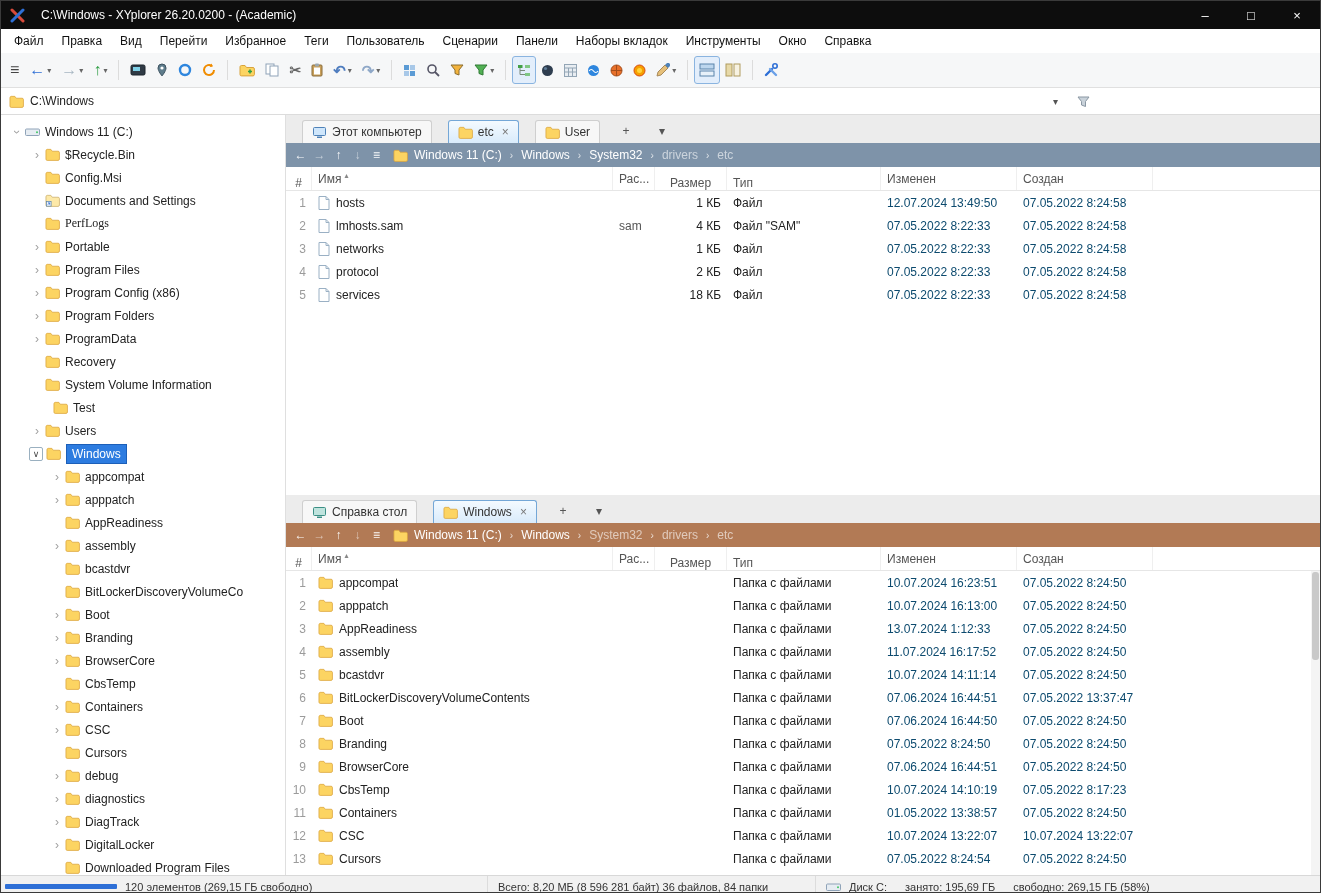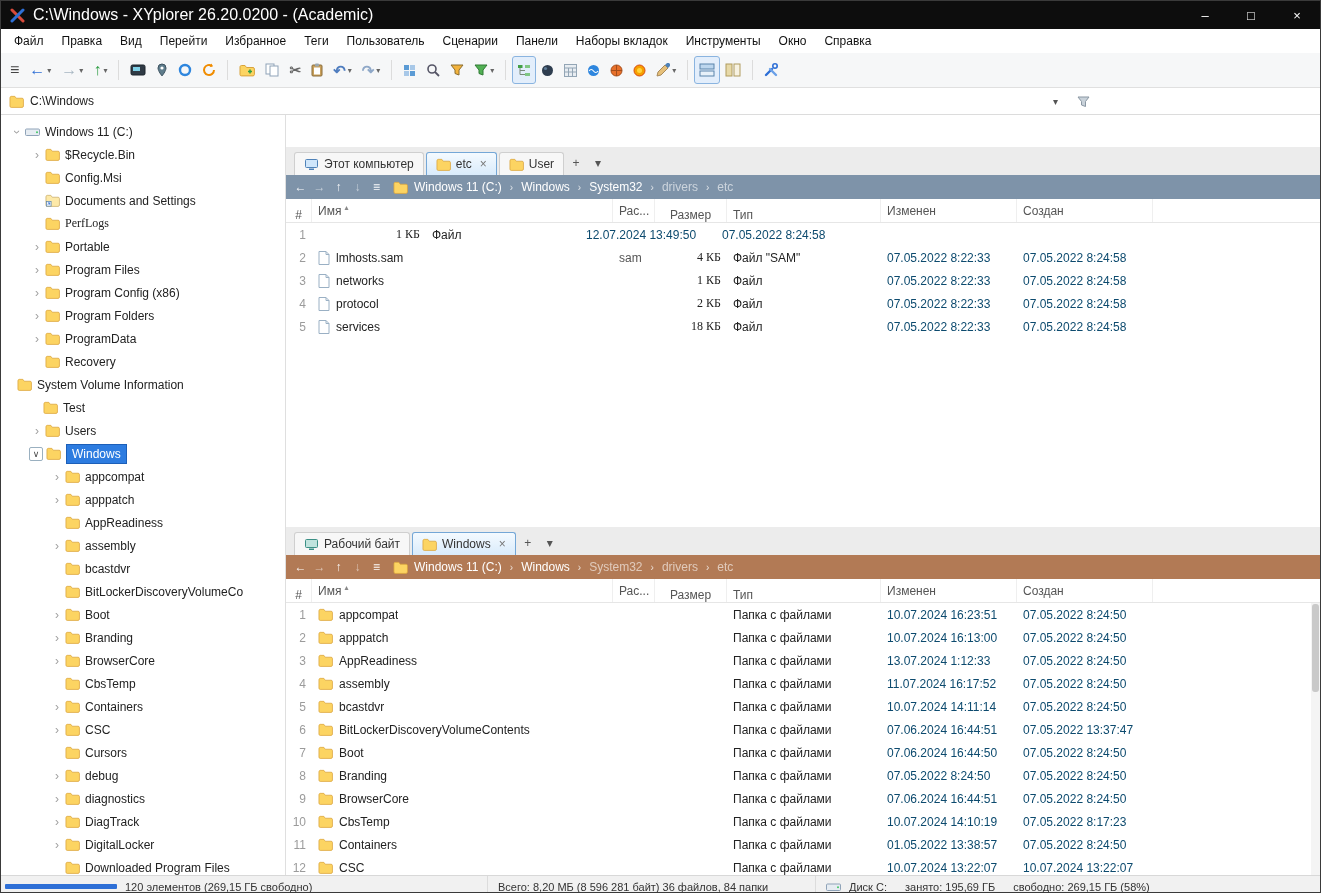--- a/index.html
+++ b/index.html
@@ -1,21 +1,21 @@
 <!DOCTYPE html>
 <html><head>
 <meta charset="utf-8">
 <style>
   html,body{margin:0;padding:0;background:#777;}
   .window{position:relative;width:1321px;height:893px;background:#fff;overflow:hidden;
     font-family:"Liberation Sans",sans-serif;border:1px solid #3a3a3a;box-sizing:border-box;}
   
   .titlebar{height:28px;background:#0d0d0d;display:flex;align-items:center;color:#fff;}
   .app-logo{margin-left:9px;display:flex;}
-  .title-text{font-size:16px;margin-left:8px;}
+  .title-text{font-size:12px;margin-left:16px;}
   .win-controls{margin-left:auto;display:flex;height:100%;}
   .win-btn{width:46px;display:flex;align-items:center;justify-content:center;font-size:13px;color:#fff;}
   
   .menubar{height:24px;display:flex;align-items:center;background:#ffffff;font-size:12px;color:#111;padding-left:4px;}
   .menu-item{padding:3px 9px;white-space:nowrap;}
   
   .toolbar{height:34px;display:flex;align-items:center;background:#f6f7f8;border-bottom:1px solid #e0e0e0;padding-left:4px;}
   .tb-btn{height:26px;padding:0 4px;display:flex;align-items:center;justify-content:center;border:1px solid transparent;border-radius:3px;}
   .tb-btn.active{border-color:#8ab4e0;background:#e3eefb;}
   .tb-sep{width:1px;height:20px;background:#dcdcdc;margin:0 6px;}
@@ -34,21 +34,21 @@
   .tree-item{height:23px;display:flex;align-items:center;}
   .exp{width:16px;flex:none;display:inline-flex;align-items:center;justify-content:center;color:#a0a0a0;font-size:12px;}
   .exp.open{transform:rotate(90deg);}
   .exp.box{border:1px solid #9ab0c0;width:12px;height:12px;border-radius:2px;color:#444;font-size:9px;background:#fff;margin-right:3px;transform:none;}
   .tree-item .icon{margin-right:5px;flex:none;}
   .tlabel{font-size:12px;color:#222;white-space:nowrap;}
   .tlabel.selected{background:#2d7ce0;color:#fff;padding:2px 5px;border:1px solid #1c5fb8;}
   
   .right{flex:1;display:flex;flex-direction:column;min-width:0;}
   .pane{height:380px;display:flex;flex-direction:column;overflow:hidden;}
-  .tabbar{height:28px;flex:none;display:flex;align-items:flex-end;background:#ececec;padding-left:8px;gap:2px;margin-top:32px;}
+  .tabbar{height:28px;flex:none;display:flex;align-items:flex-end;background:#ececec;padding-left:16px;gap:16px;}
   .tab{height:22px;display:flex;align-items:center;gap:5px;padding:0 9px;font-size:12px;color:#333;background:#f7f7f7;border:1px solid #cfcfcf;border-bottom:none;border-radius:3px 3px 0 0;white-space:nowrap;}
   .tab.active{background:linear-gradient(#f4faff,#d9ebfb);border-color:#74a7d7;}
   .tab-close{color:#777;font-size:12px;margin-left:3px;}
   .tab-tool{width:20px;height:20px;display:flex;align-items:center;justify-content:center;color:#555;font-size:12px;margin-bottom:2px;}
   .crumbbar{height:24px;flex:none;display:flex;align-items:center;font-size:12px;color:#fff;padding-left:6px;gap:2px;}
   .nv{width:17px;text-align:center;font-size:12px;color:rgba(255,255,255,.95);}
   .nv.dim{color:rgba(255,255,255,.55);}
   .crumb-sep{color:rgba(255,255,255,.75);font-size:10px;margin:0 6px;}
   .seg{color:#fff;white-space:nowrap;}
   .seg.dim{color:rgba(255,255,255,.6);}
@@ -60,21 +60,21 @@
   .c3{width:72px;flex:none;}.c4{width:154px;flex:none;align-items:flex-end;}.c5{width:136px;flex:none;text-align:center;}
   .c6{width:136px;flex:none;}.cf{flex:1;border-right:none;}
   .sortmark{font-size:8px;color:#888;margin-left:3px;margin-top:-7px;}
   .list{flex:1;position:relative;background:#fff;overflow:hidden;}
   .row{height:23px;display:flex;align-items:center;font-size:12px;color:#222;}
   .cell{padding:0 6px;box-sizing:border-box;overflow:hidden;white-space:nowrap;display:flex;align-items:center;height:100%;}
   .cell.num{color:#9b9b9b;justify-content:flex-end;}
   .namecell{gap:6px;}
   .fname{overflow:hidden;text-overflow:ellipsis;}
   .ext{color:#555;}
-  .size{justify-content:flex-end;font-family:Liberation Serif, serif;}
+  .size{justify-content:flex-end;}
   .date{color:#0c4a6e;}
   .vscroll{position:absolute;right:0;top:0;width:9px;height:100%;background:#f4f4f4;}
   .vthumb{width:7px;margin:1px;height:88px;background:#c9c9c9;border-radius:3px;}
   
   .statusbar{height:21px;display:flex;align-items:center;background:#f1f1f1;border-top:1px solid #d8d8d8;font-size:11px;color:#333;}
   .status-sec{height:100%;display:flex;align-items:center;border-right:1px solid #dcdcdc;padding:0 10px;gap:8px;box-sizing:border-box;white-space:nowrap;}
   .s0{width:487px;padding-left:4px;}
   .s1{width:328px;}
   .s2{flex:1;border-right:none;}
   .status-graph{width:112px;height:5px;background:#2e6fd6;border-radius:1px;flex:none;}
@@ -450,30 +450,30 @@
         </div>
         <div class="tree-item" style="padding-left: 28px;">
           <span class="exp"></span>
           <span class="icon">
             <svg width="15" height="13" viewBox="0 0 16 13">
               <path d="M1 2.5C1 1.7 1.6 1 2.4 1h3.8l1.5 2H14c.8 0 1.4.6 1.4 1.4v7c0 .8-.6 1.4-1.4 1.4H2.4A1.4 1.4 0 0 1 1 11.4z" fill="#fcd462" stroke="#d9a33c" stroke-width="0.8"></path>
             </svg>
           </span>
           <span class="tlabel">Recovery</span>
         </div>
-        <div class="tree-item" style="">
+        <div class="tree-item" style="padding-left: 28px;">
           <span class="exp"></span>
           <span class="icon">
             <svg width="15" height="13" viewBox="0 0 16 13">
               <path d="M1 2.5C1 1.7 1.6 1 2.4 1h3.8l1.5 2H14c.8 0 1.4.6 1.4 1.4v7c0 .8-.6 1.4-1.4 1.4H2.4A1.4 1.4 0 0 1 1 11.4z" fill="#fcd462" stroke="#d9a33c" stroke-width="0.8"></path>
             </svg>
           </span>
           <span class="tlabel">System Volume Information</span>
         </div>
-        <div class="tree-item" style="padding-left: 26px;">
+        <div class="tree-item" style="padding-left: 36px;">
           <span class="exp"></span>
           <span class="icon">
             <svg width="15" height="13" viewBox="0 0 16 13">
               <path d="M1 2.5C1 1.7 1.6 1 2.4 1h3.8l1.5 2H14c.8 0 1.4.6 1.4 1.4v7c0 .8-.6 1.4-1.4 1.4H2.4A1.4 1.4 0 0 1 1 11.4z" fill="#fcd462" stroke="#d9a33c" stroke-width="0.8"></path>
             </svg>
           </span>
           <span class="tlabel">Test</span>
         </div>
         <div class="tree-item" style="padding-left: 28px;">
           <span class="exp">›</span>
@@ -730,20 +730,29 @@
               <span>Изменен</span>
             </div>
             <div class="col c6">
               <span>Создан</span>
             </div>
             <div class="col cf"></div>
           </div>
           <div class="list">
             <div class="row">
               <div class="cell c0 num">1</div>
+              <div class="cell c1 namecell">
+                <span class="icon">
+                  <svg width="12" height="14" viewBox="0 0 12 14">
+                    <path d="M1 .5h7L11 3.5v10H1z" fill="#fff" stroke="#9ab0c4"></path>
+                    <path d="M8 .5v3h3" fill="none" stroke="#9ab0c4"></path>
+                  </svg>
+                </span>
+                <span class="fname">hosts</span>
+              </div>
               <div class="cell c2 ext"></div>
               <div class="cell c3 size">1 КБ</div>
               <div class="cell c4 type">Файл</div>
               <div class="cell c5 date">12.07.2024 13:49:50</div>
               <div class="cell c6 date">07.05.2022 8:24:58</div>
             </div>
             <div class="row">
               <div class="cell c0 num">2</div>
               <div class="cell c1 namecell">
                 <span class="icon">
@@ -815,21 +824,21 @@
         </div>
       <div class="pane">
           <div class="tabbar">
             <div class="tab">
               <span class="icon">
                 <svg width="15" height="13">
                   <rect x="1.5" y="1.5" width="12" height="8" rx="1" fill="#bfe3dd" stroke="#3b8f85"></rect>
                   <rect x="5" y="10.5" width="5" height="1.5" fill="#3b8f85"></rect>
                 </svg>
               </span>
-              <span class="tab-label">Рабочий байт</span>
+              <span class="tab-label">Справка стол</span>
             </div>
             <div class="tab active">
               <span class="icon">
                 <svg width="15" height="13" viewBox="0 0 16 13">
                   <path d="M1 2.5C1 1.7 1.6 1 2.4 1h3.8l1.5 2H14c.8 0 1.4.6 1.4 1.4v7c0 .8-.6 1.4-1.4 1.4H2.4A1.4 1.4 0 0 1 1 11.4z" fill="#fcd462" stroke="#d9a33c" stroke-width="0.8"></path>
                 </svg>
               </span>
               <span class="tab-label">Windows</span>
               <span class="tab-close">×</span>
             </div>

